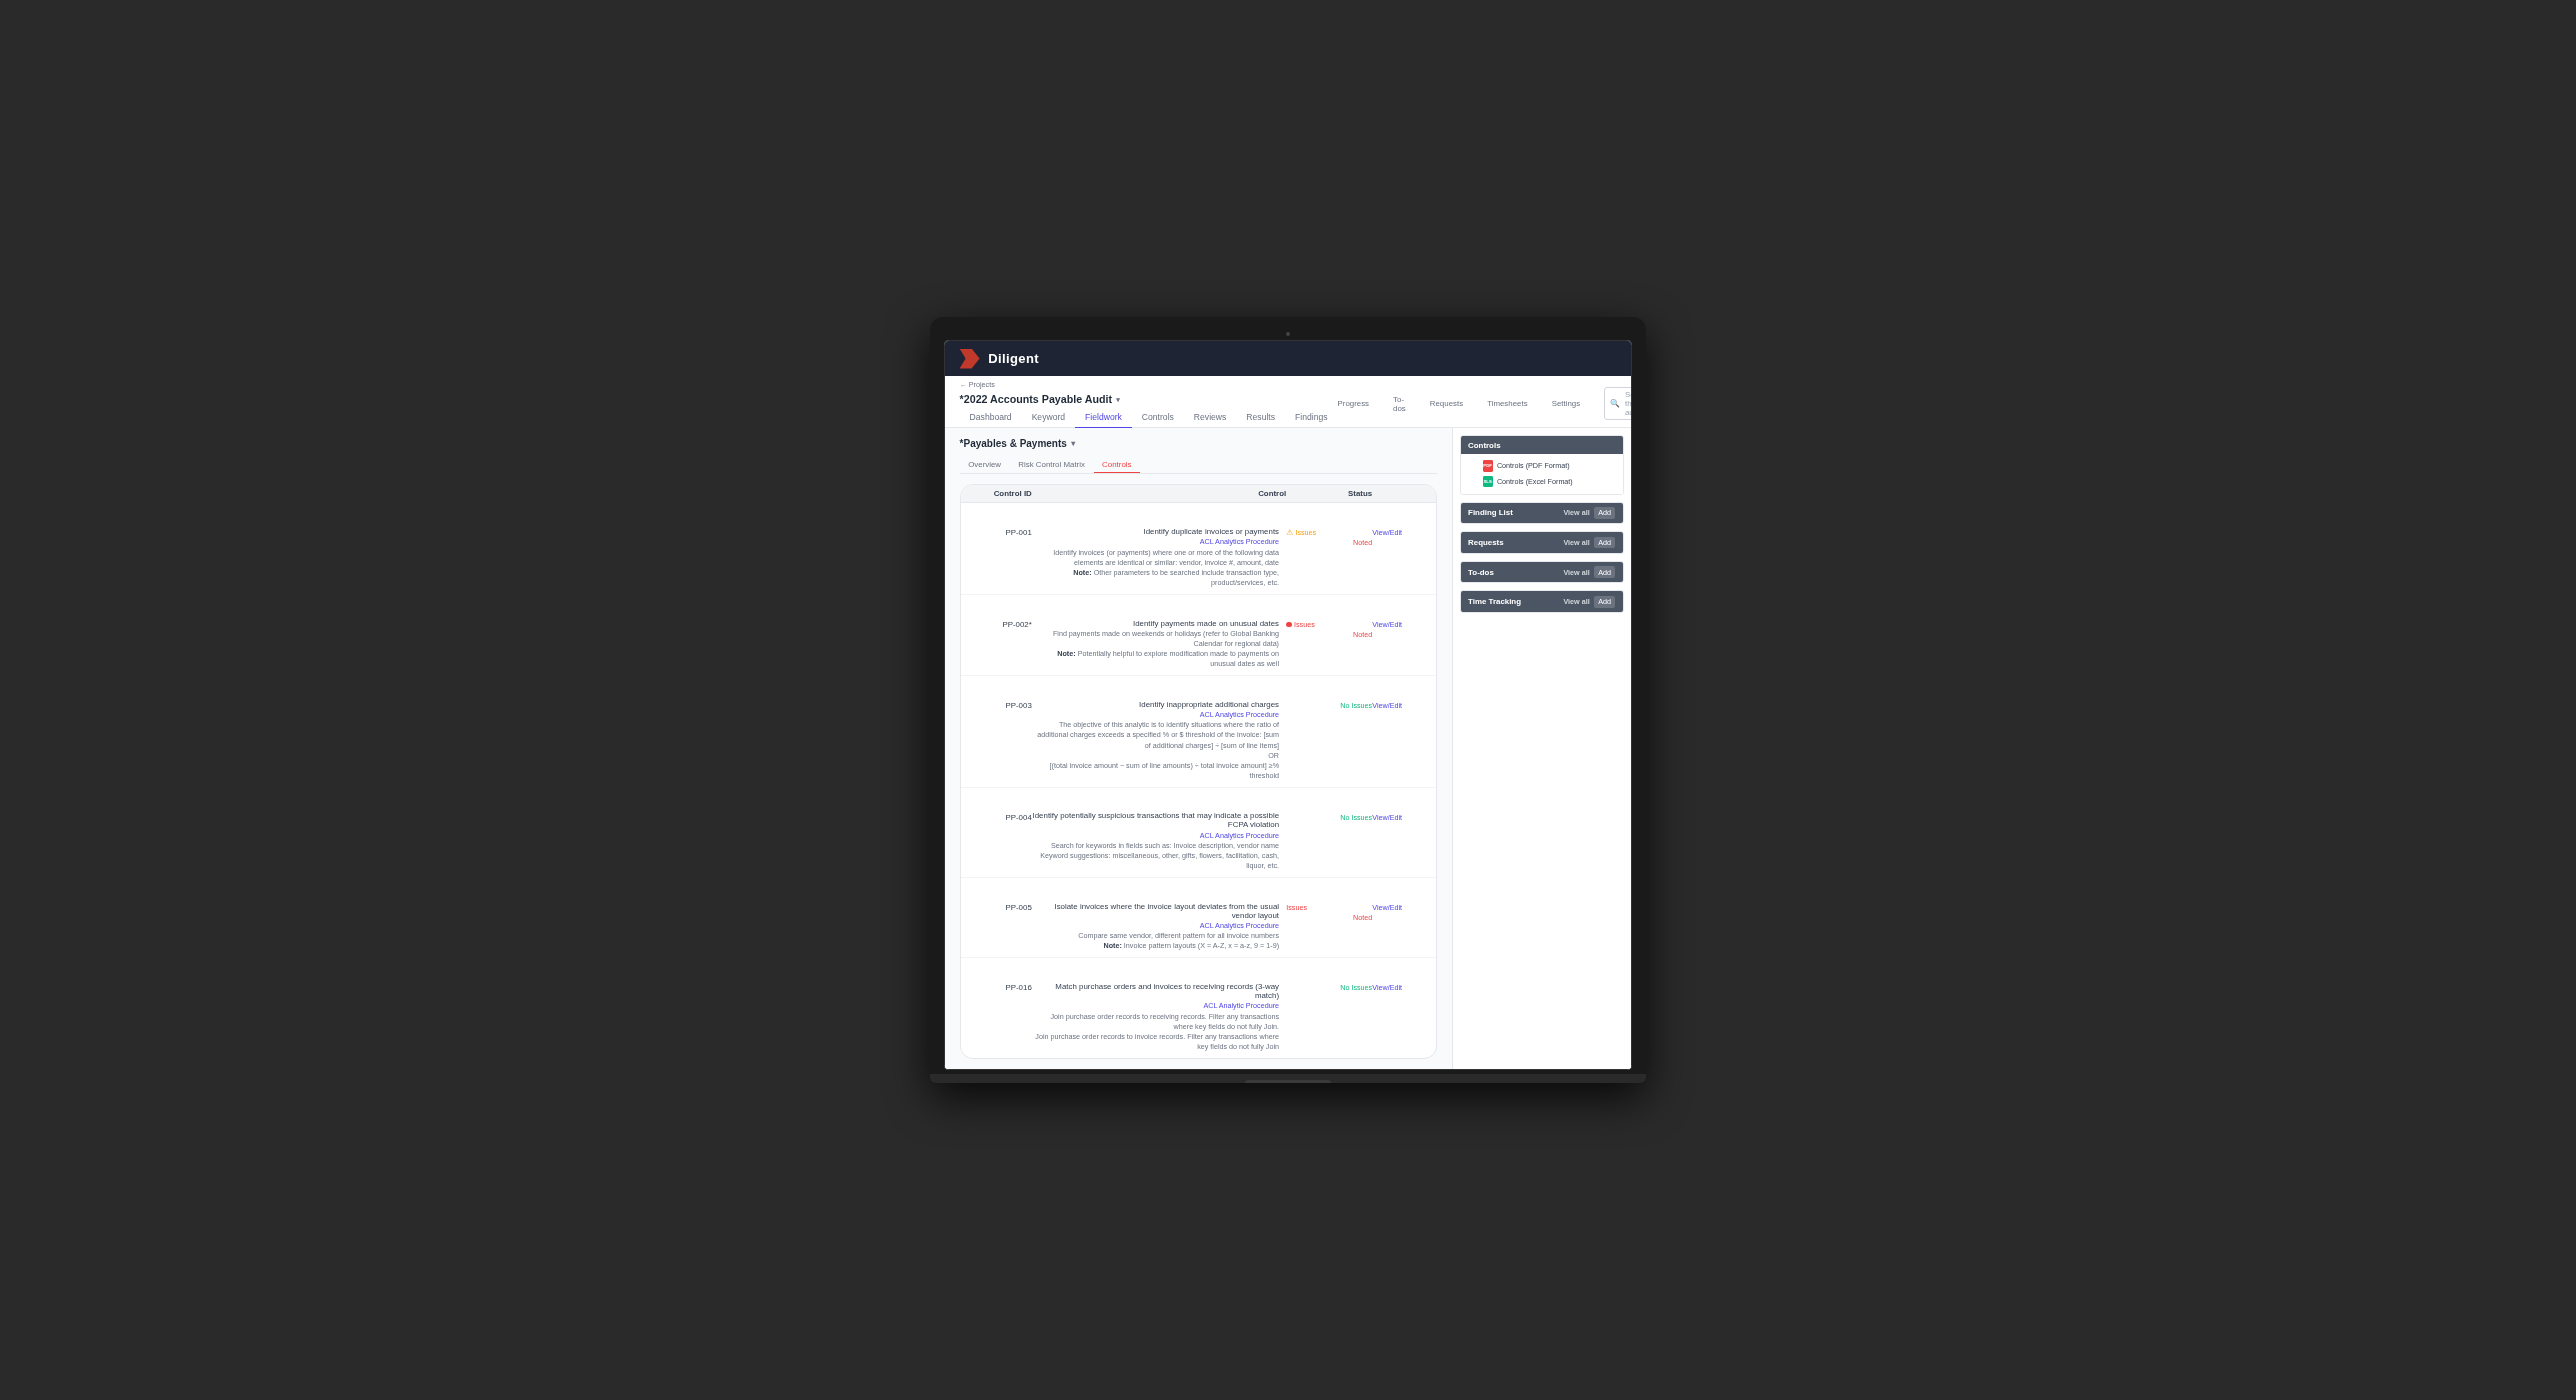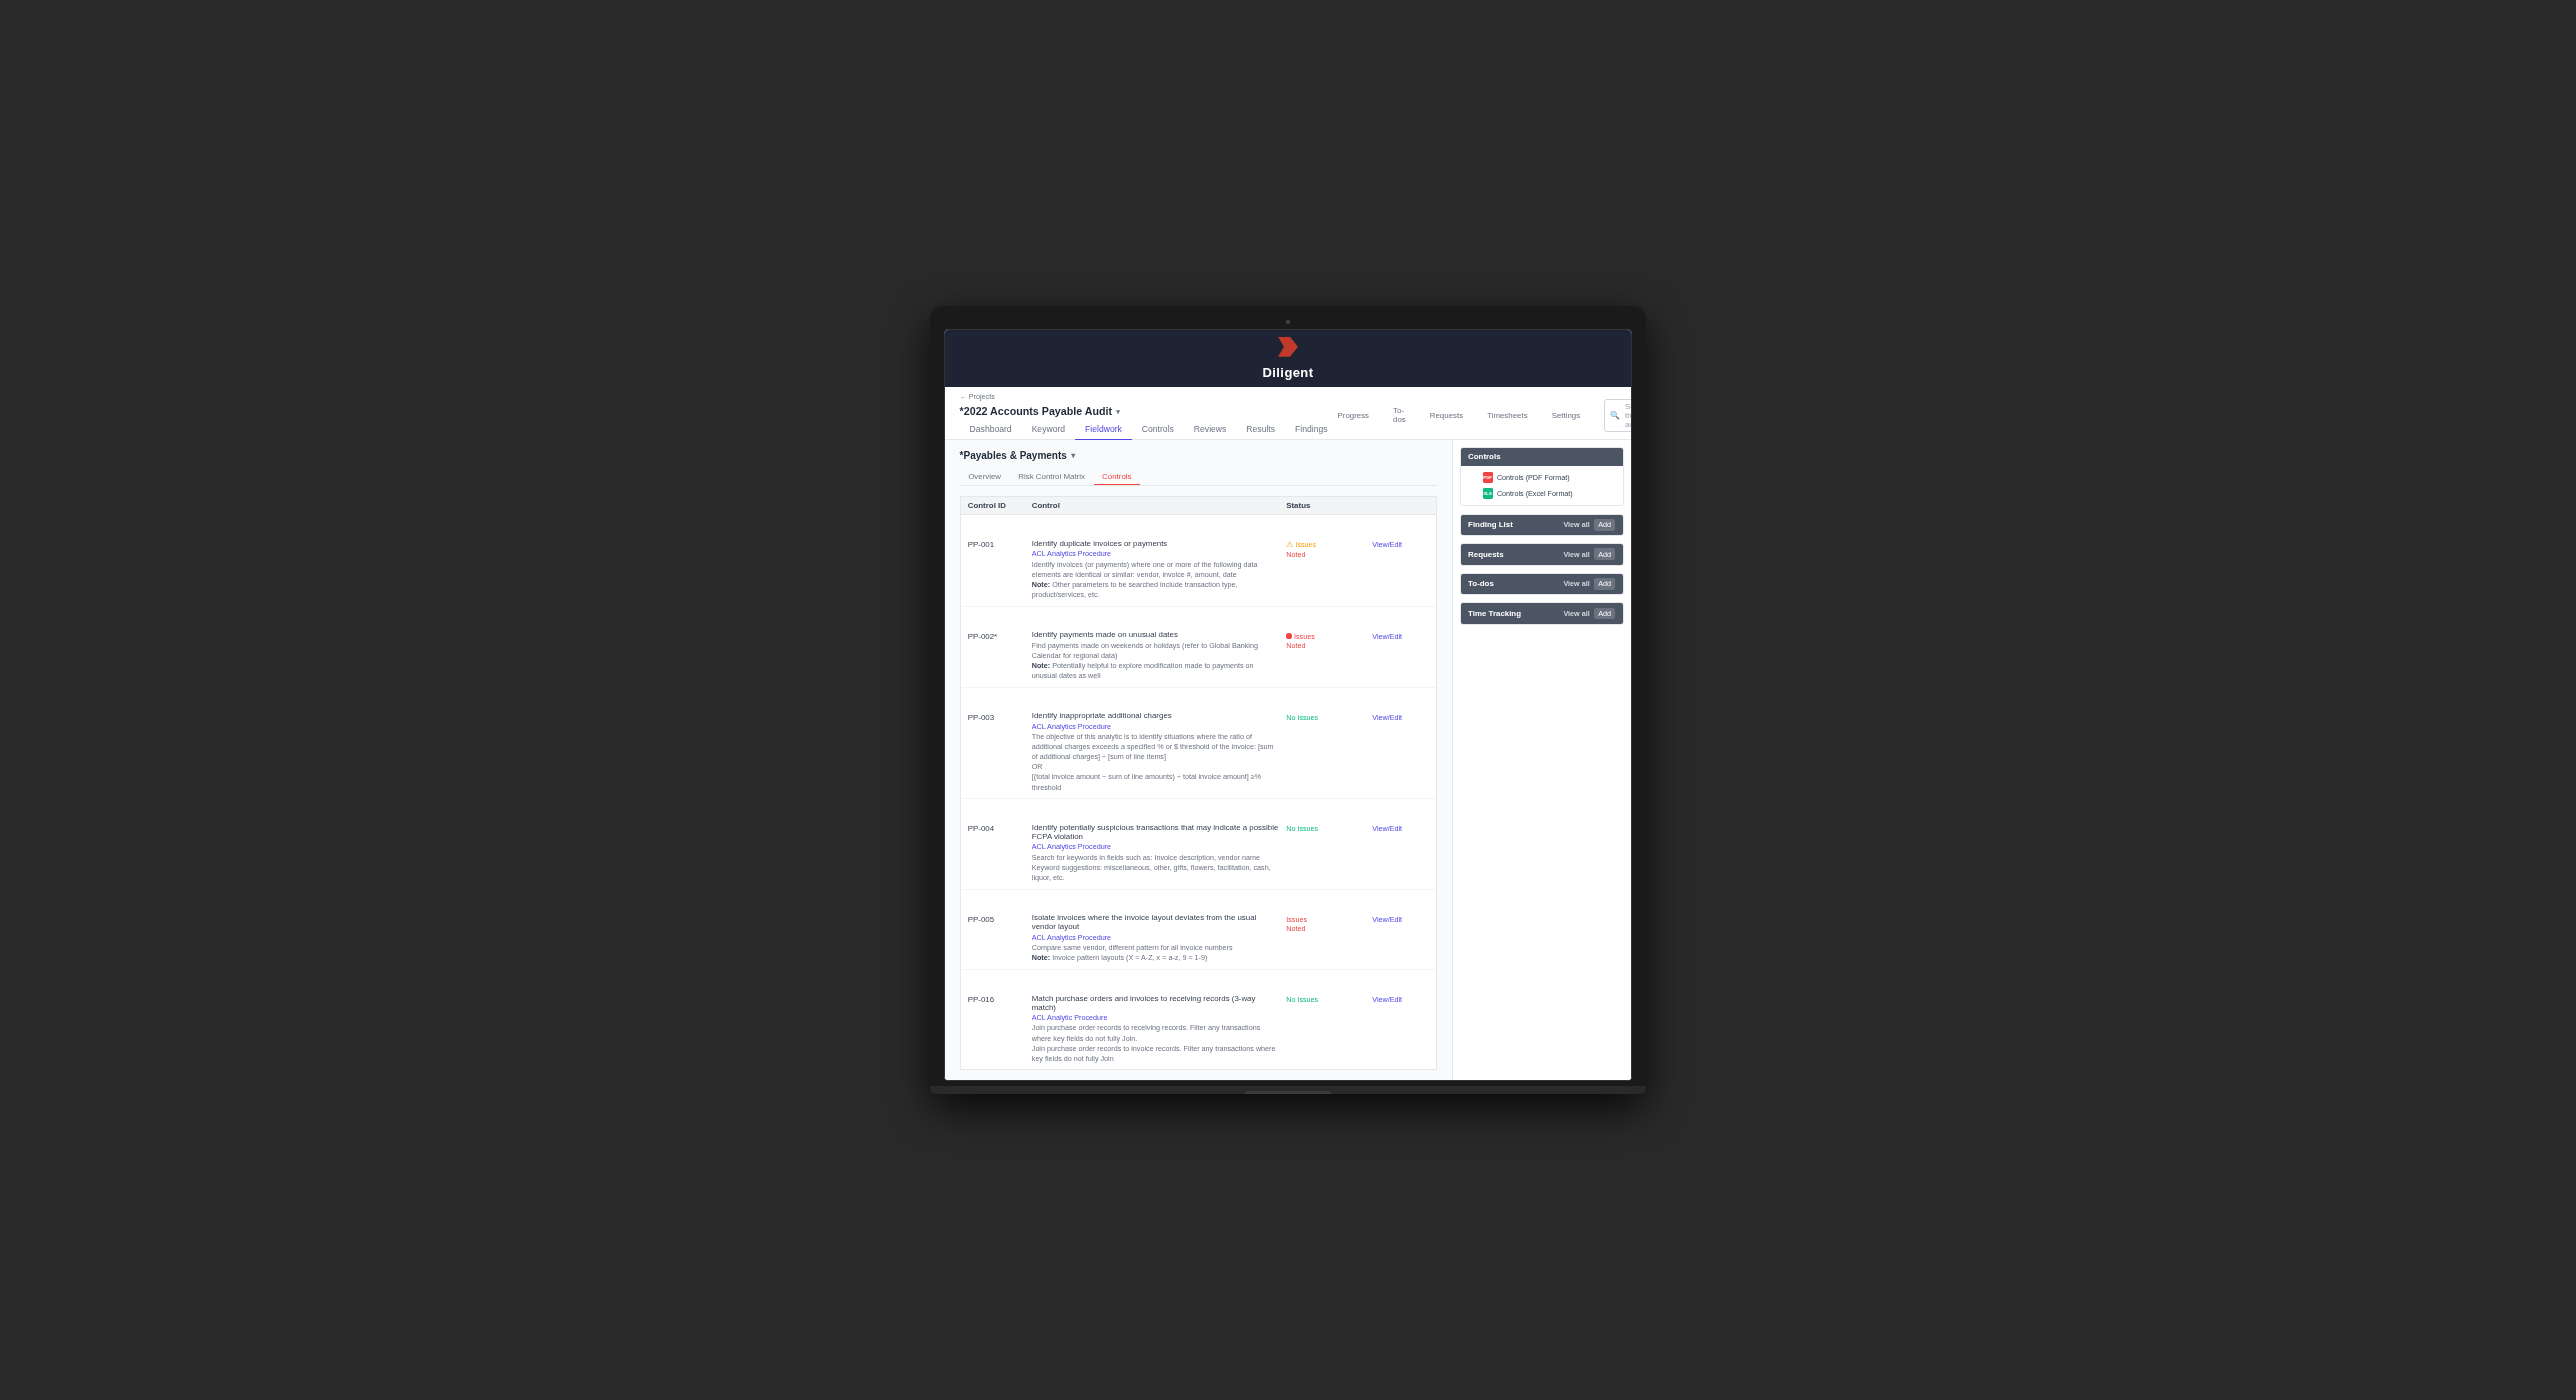--- a/index.html
+++ b/index.html
@@ -26,21 +26,20 @@
       overflow: hidden;
       border: 1.4px solid #333;
     }
 
     .top-bar {
       background: #1e2433;
       display: flex;
       align-items: center;
       padding: 7.2px 14.3px;
       gap: 8.6px;
-      flex-direction: column;
     }
 
     .logo-mark {
       width: 20px;
       height: 20px;
       background: #c0392b;
       clip-path: polygon(0 0, 60% 0, 100% 50%, 60% 100%, 0 100%, 30% 50%);
       flex-shrink: 0;
     }
 
@@ -187,22 +186,23 @@
     .sub-tab.active {
       color: #ef4444;
       border-bottom: 1.4px solid #ef4444;
       font-weight: 500;
     }
 
     .controls-table {
       width: 100%;
       background: #fff;
       border: 0.7px solid #e5e7eb;
-      border-radius: 0;
+      border-radius: 13px;
       overflow: hidden;
+      text-align: right;
     }
 
     .table-header {
       display: grid;
       grid-template-columns: 64px 1fr 86px 57px;
       background: #f3f4f6;
       border-bottom: 0.7px solid #e5e7eb;
       padding: 4.3px 7.2px;
     }
 

